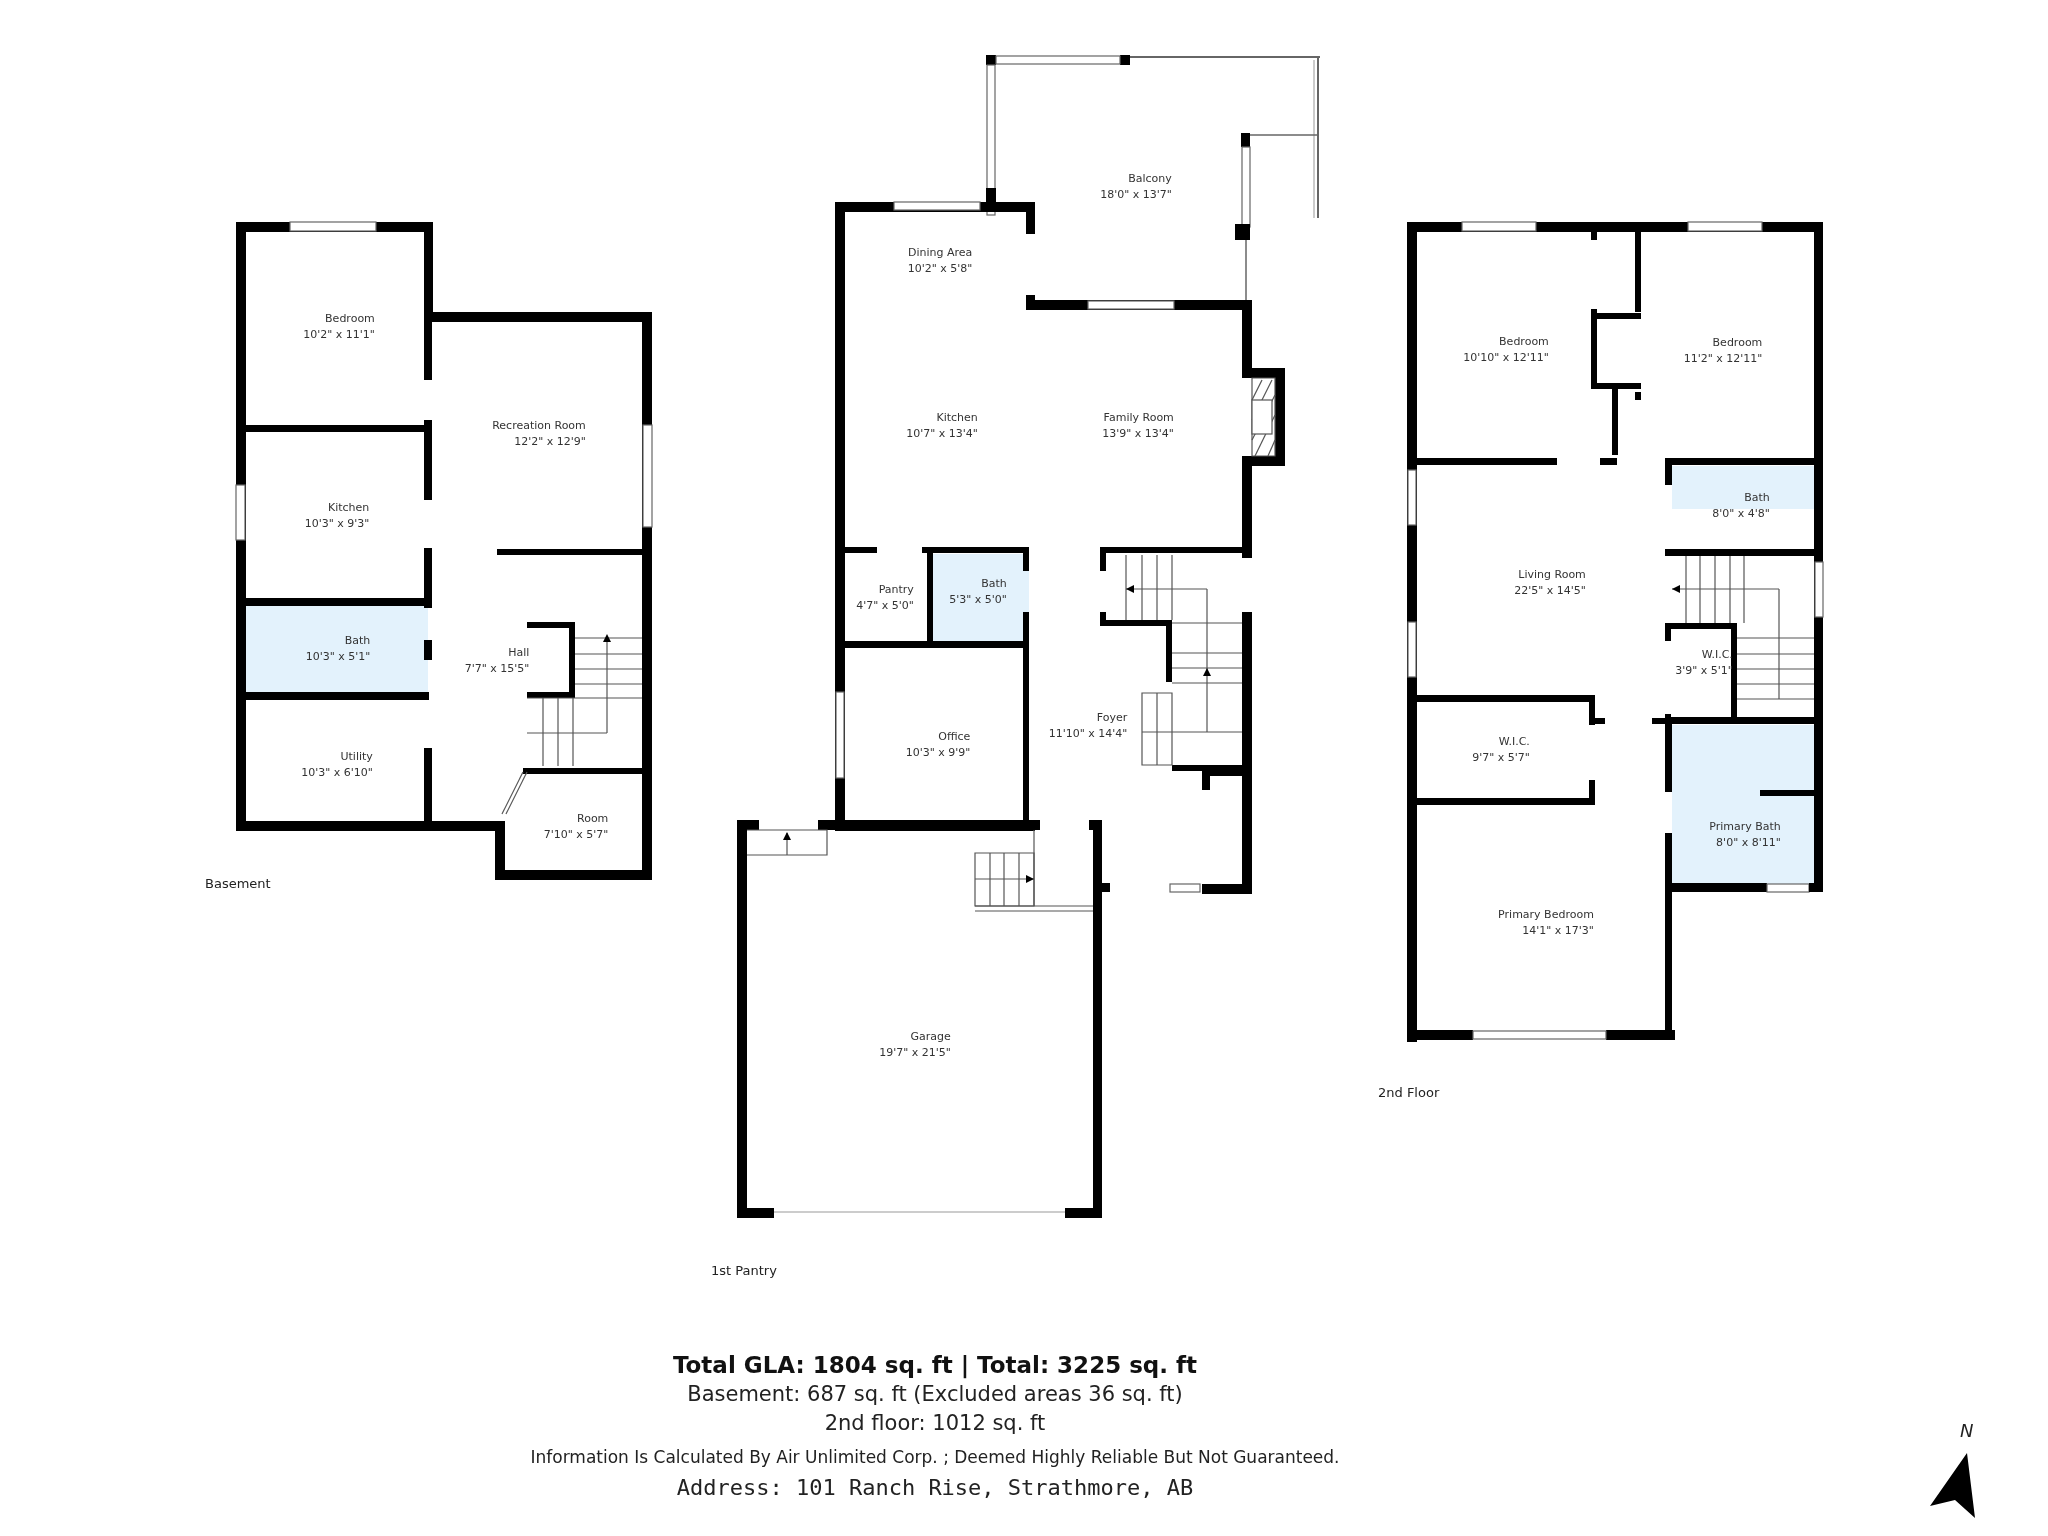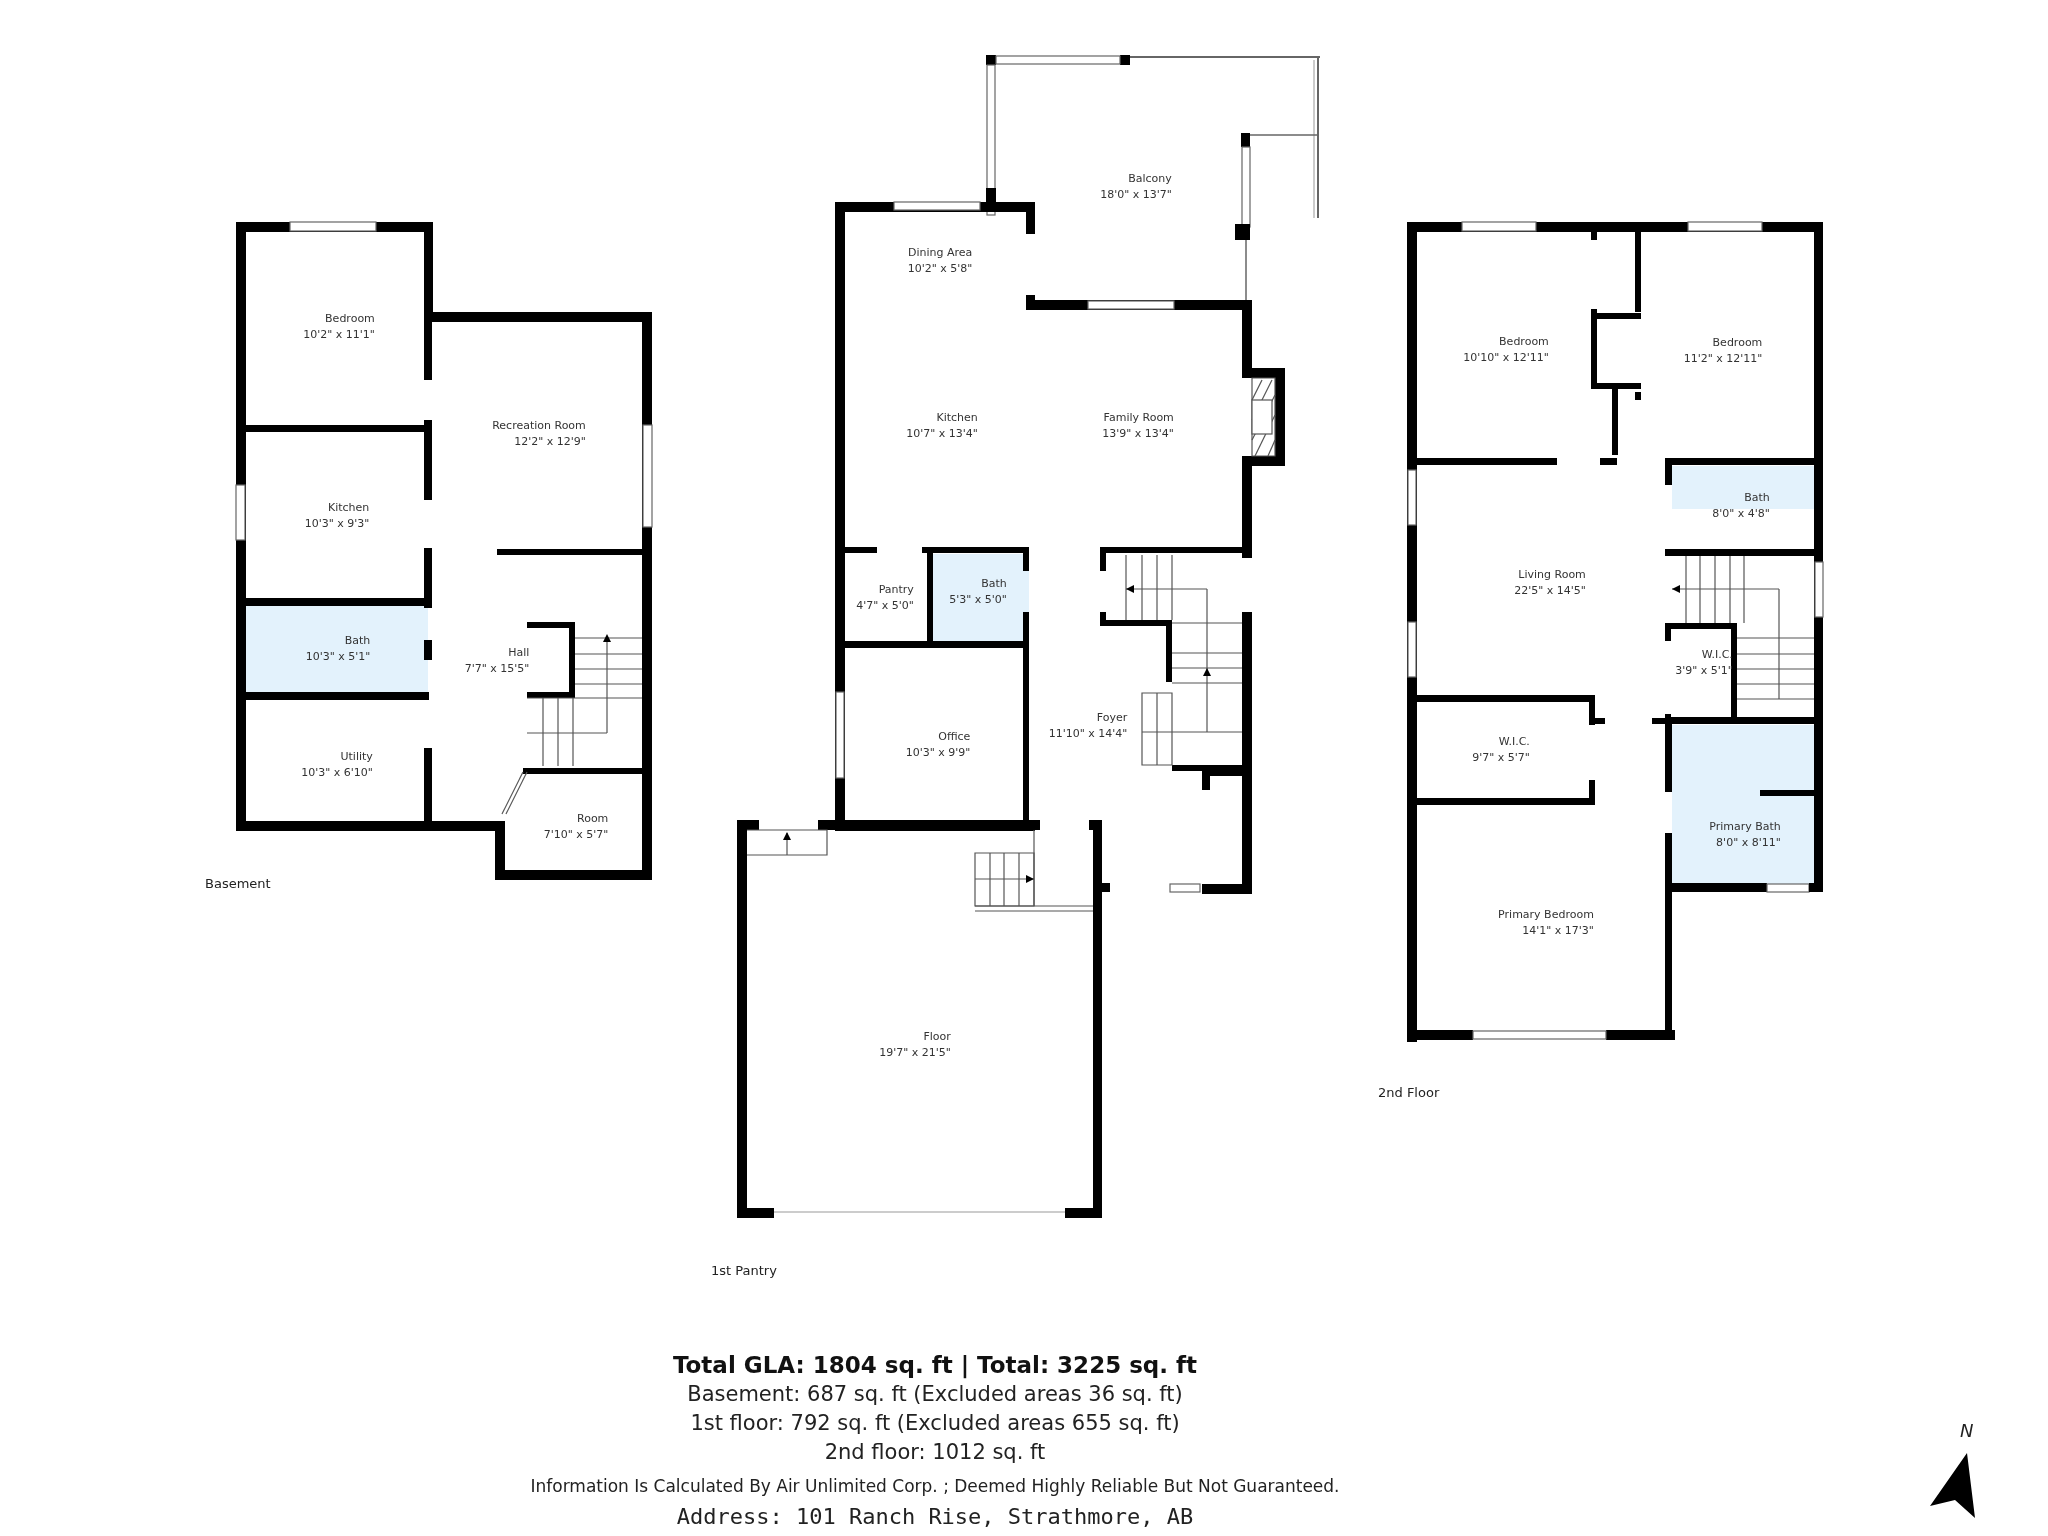--- a/index.html
+++ b/index.html
@@ -298,21 +298,21 @@
 </div>
 <div class="room-label" style="left:938px;top:745px;">
   <div>Office</div>
   <div>10'3" x 9'9"</div>
 </div>
 <div class="room-label" style="left:1088px;top:726px;">
   <div>Foyer</div>
   <div>11'10" x 14'4"</div>
 </div>
 <div class="room-label" style="left:915px;top:1045px;">
-  <div>Floor</div>
+  <div>Garage</div>
   <div>19'7" x 21'5"</div>
 </div>
 <div class="floor-label" style="left:711px;top:1263px;">1st Pantry</div>
 
 <div class="room-label" style="left:1506px;top:350px;">
   <div>Bedroom</div>
   <div>10'10" x 12'11"</div>
 </div>
 <div class="room-label" style="left:1723px;top:351px;">
   <div>Bedroom</div>
@@ -340,21 +340,20 @@
 </div>
 <div class="room-label" style="left:1546px;top:923px;">
   <div>Primary Bedroom</div>
   <div>14'1" x 17'3"</div>
 </div>
 <div class="floor-label" style="left:1378px;top:1085px;">2nd Floor</div>
 
 <div class="footer">
   <div class="total">Total GLA: 1804 sq. ft | Total: 3225 sq. ft</div>
   <div class="line">Basement: 687 sq. ft (Excluded areas 36 sq. ft)</div>
-  <div class="line">1st floor: 792 sq. ft (Excluded areas 655 sq. ft)</div>
   <div class="line">2nd floor: 1012 sq. ft</div>
   <div class="disclaimer">Information Is Calculated By Air Unlimited Corp. ; Deemed Highly Reliable But Not Guaranteed.</div>
   <div class="address">Address: 101 Ranch Rise, Strathmore, AB</div>
 </div>
 
 <div class="north-n">N</div>
 <svg class="north" viewBox="0 0 60 100">
   <polygon points="42,35 50,100 30,82 5,88" fill="#000"></polygon>
 </svg>
 

